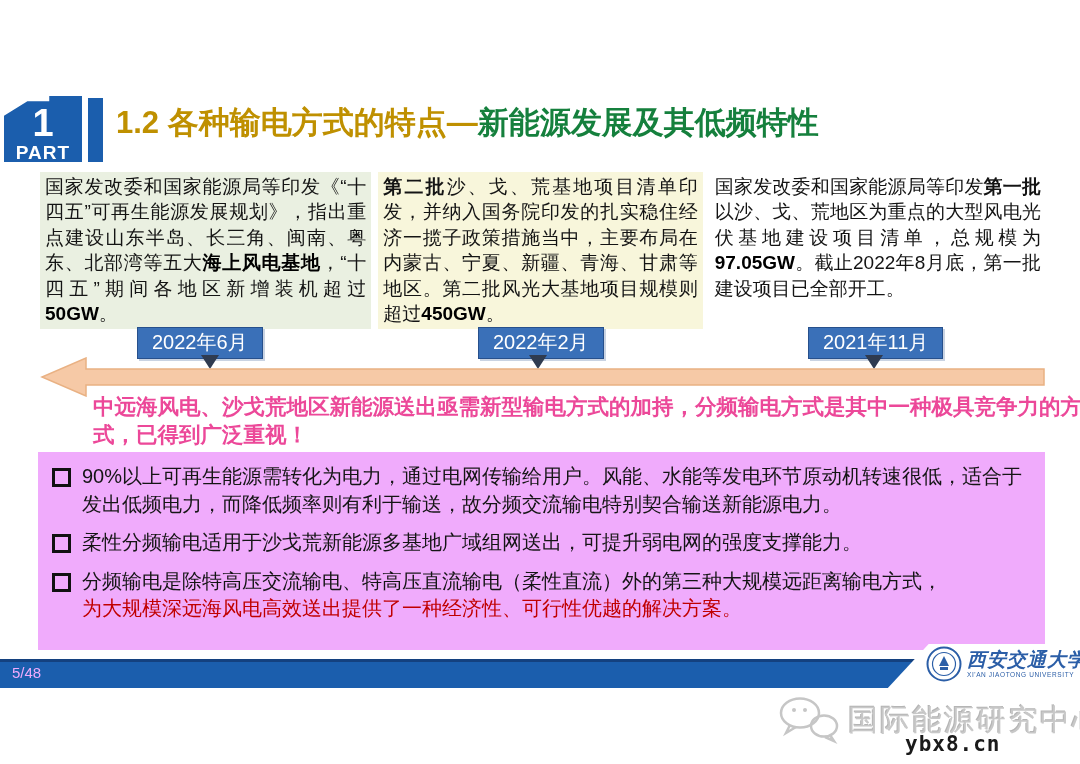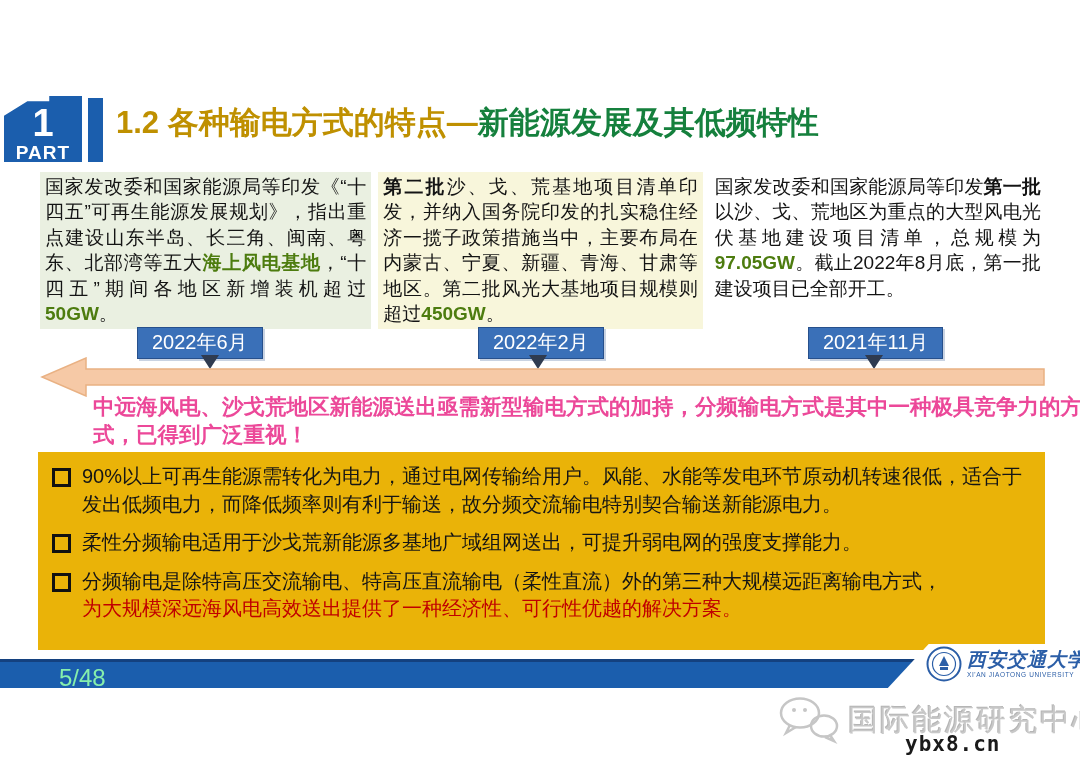--- a/index.html
+++ b/index.html
@@ -19,51 +19,51 @@
   .page-title{position:absolute;left:116px;top:102px;margin:0;font-size:31px;font-weight:bold;white-space:nowrap;}
   .t-gold{color:#BF9000;}
   .t-navy{color:#15803d;}
   
   .columns{position:absolute;left:40px;top:172px;width:1006px;display:flex;gap:7px;}
   .col{font-size:19px;line-height:1.34;text-align:justify;padding:2px 5px;color:#141414;}
   .col-1{width:325px;background:#EAF0E1;}
   .col-2{width:318px;background:#F8F6DB;}
   .col-3{width:330px;background:#ffffff;}
   .bold{font-weight:bold;}
-  .red-bold{color:#4d7c0f;font-weight:bold;}
+  .red-bold{color:#000000;font-weight:bold;}
   .red{color:#C00000;}
   
   .timeline{position:absolute;left:40px;top:325px;width:1006px;height:68px;}
   .date-badge{
     position:absolute;top:2px;background:#3A70B8;color:#fff;font-size:20px;
     padding:1px 14px 2px;border:1px solid #27508C;box-shadow:2px 2px 0 rgba(39,80,140,.25);
     white-space:nowrap;
   }
   .tl-tri{position:absolute;top:30px;width:0;height:0;border-left:9px solid transparent;
     border-right:9px solid transparent;border-top:14px solid #2F3B50;}
   .tl-arrow{position:absolute;left:0;top:32px;}
   
   .statement{
     position:absolute;left:45px;top:394px;width:1002px;font-size:21.5px;font-weight:bold;
     line-height:1.3;color:#ec4899;margin-left:48px;
   }
   
   .panel{
-    position:absolute;left:38px;top:452px;width:1007px;height:198px;background:#eab308;
+    position:absolute;left:38px;top:452px;width:1007px;height:198px;background:#f0abfc;
     box-sizing:border-box;padding:11px 12px 0 14px;
   }
   .bullet{display:flex;gap:11px;font-size:20px;line-height:1.38;color:#151515;margin-bottom:11px;}
   .bullet-marker{flex:0 0 auto;width:13px;height:13px;border:3px solid #111;margin-top:5px;}
   .bullet-text{flex:1;}
   
   .footer-bar{
     position:absolute;left:0;top:659px;width:1080px;height:29px;background:#1B5EAD;
     border-top:3px solid #14417F;box-sizing:border-box;
   }
-  .page-num{position:absolute;left:12px;top:2px;color:#86efac;font-size:24px;margin-left:47px;}
+  .page-num{position:absolute;left:12px;top:2px;color:#f0abfc;font-size:15px;}
   .logo-wedge{
     position:absolute;left:886px;top:644px;width:194px;height:46px;background:#ffffff;
     clip-path:polygon(22% 0,100% 0,100% 100%,0 100%);
   }
   .logo-row{position:absolute;left:40px;top:2px;display:flex;align-items:center;gap:5px;}
   .uni-names{display:flex;flex-direction:column;line-height:1;}
   .uni-cn{font-size:19px;font-weight:bold;color:#2B5EA7;font-style:italic;letter-spacing:1px;white-space:nowrap;}
   .uni-en{font-size:6.5px;color:#2B5EA7;letter-spacing:.6px;margin-top:3px;white-space:nowrap;}
   
   .watermark{position:absolute;left:778px;top:696px;display:flex;align-items:center;gap:8px;}

